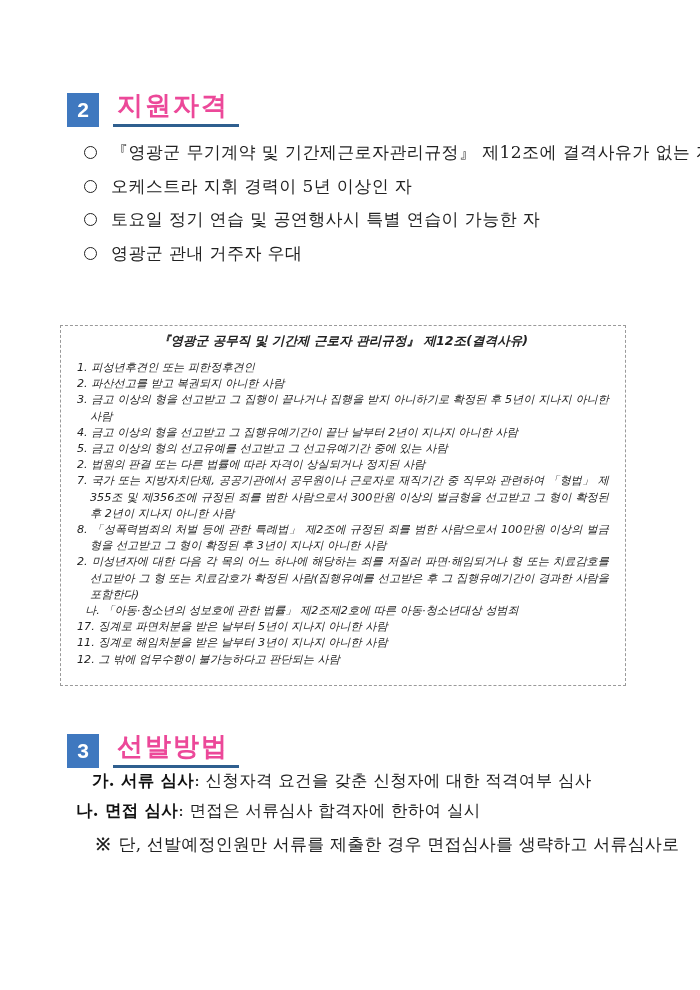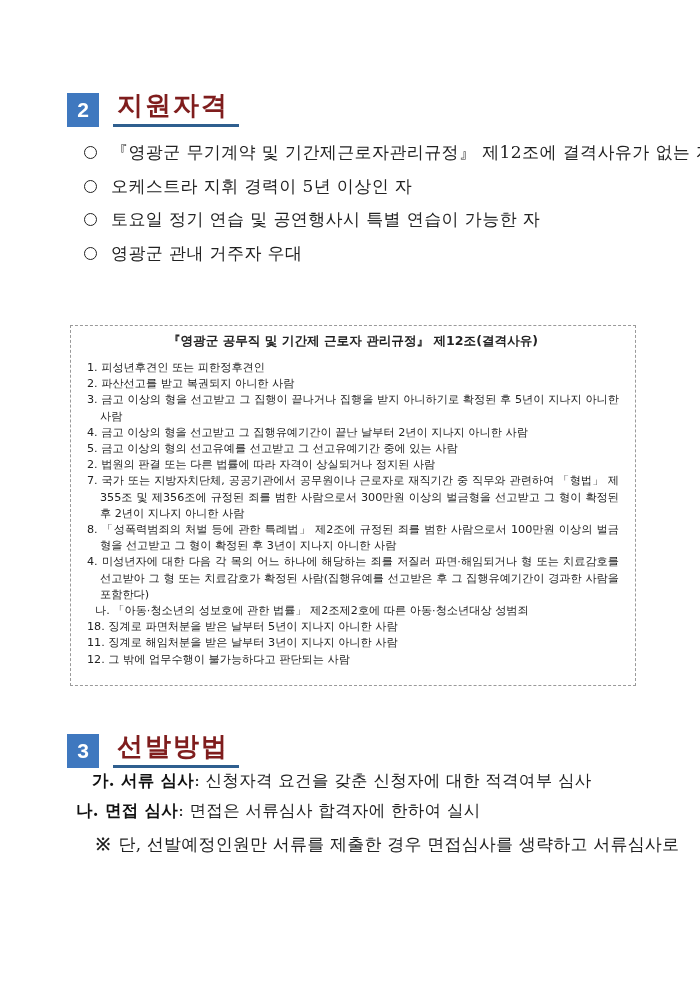--- a/index.html
+++ b/index.html
@@ -35,21 +35,21 @@
     }
     .section-title {
       margin-left: 14px;
       padding: 0 10px 2px 4px;
       font-family: "DejaVu Sans", "Liberation Sans", sans-serif;
       font-weight: bold;
       font-size: 26px;
       letter-spacing: 2px;
       line-height: 34px;
       border-bottom: 3px solid #2f5f8f;
-      color: #7f1d1d;
+      color: #ec4899;
     }
     .bullets {
       position: absolute;
       left: 76px;
       top: 128px;
       width: 580px;
       margin: 8px;
       padding: 0;
       list-style: none;
     }
@@ -66,30 +66,31 @@
       display: inline-block;
       width: 11px;
       height: 11px;
       border: 1.8px solid #222;
       border-radius: 50%;
       margin-right: 14px;
       flex: 0 0 auto;
     }
     .law-box {
       position: absolute;
-      left: 70px;
+      left: 60px;
       top: 325px;
       width: 566px;
       height: 361px;
       box-sizing: border-box;
       border: 1px dashed #9a9a9a;
       padding: 4px 8px 0 8px;
       font-family: "DejaVu Sans", "Liberation Sans", sans-serif;
       font-size: 11.2px;
       color: #222;
+      font-style: italic;
     }
     .law-title {
       text-align: center;
       font-weight: bold;
       font-size: 12.6px;
       line-height: 22px;
       margin-bottom: 4px;
     }
     .law-list {
       margin: 8px;
@@ -171,23 +172,23 @@
   <div class="law-title">『영광군 공무직 및 기간제 근로자 관리규정』 제12조(결격사유)</div>
   <ul class="law-list">
     <li class="law-item">1. 피성년후견인 또는 피한정후견인</li>
     <li class="law-item">2. 파산선고를 받고 복권되지 아니한 사람</li>
     <li class="law-item">3. 금고 이상의 형을 선고받고 그 집행이 끝나거나 집행을 받지 아니하기로 확정된 후 5년이 지나지 아니한 사람</li>
     <li class="law-item">4. 금고 이상의 형을 선고받고 그 집행유예기간이 끝난 날부터 2년이 지나지 아니한 사람</li>
     <li class="law-item">5. 금고 이상의 형의 선고유예를 선고받고 그 선고유예기간 중에 있는 사람</li>
     <li class="law-item">2. 법원의 판결 또는 다른 법률에 따라 자격이 상실되거나 정지된 사람</li>
     <li class="law-item">7. 국가 또는 지방자치단체, 공공기관에서 공무원이나 근로자로 재직기간 중 직무와 관련하여 「형법」 제355조 및 제356조에 규정된 죄를 범한 사람으로서 300만원 이상의 벌금형을 선고받고 그 형이 확정된 후 2년이 지나지 아니한 사람</li>
     <li class="law-item">8. 「성폭력범죄의 처벌 등에 관한 특례법」 제2조에 규정된 죄를 범한 사람으로서 100만원 이상의 벌금형을 선고받고 그 형이 확정된 후 3년이 지나지 아니한 사람</li>
-    <li class="law-item">4. 미성년자에 대한 다음 각 목의 어느 하나에 해당하는 죄를 저질러 파면·해임되거나 형 또는 치료감호를 선고받아 그 형 또는 치료감호가 확정된 사람(집행유예를 선고받은 후 그 집행유예기간이 경과한 사람을 포함한다)</li>
+    <li class="law-item">2. 미성년자에 대한 다음 각 목의 어느 하나에 해당하는 죄를 저질러 파면·해임되거나 형 또는 치료감호를 선고받아 그 형 또는 치료감호가 확정된 사람(집행유예를 선고받은 후 그 집행유예기간이 경과한 사람을 포함한다)</li>
     <li class="law-sub">나. 「아동·청소년의 성보호에 관한 법률」 제2조제2호에 따른 아동·청소년대상 성범죄</li>
-    <li class="law-item">18. 징계로 파면처분을 받은 날부터 5년이 지나지 아니한 사람</li>
+    <li class="law-item">17. 징계로 파면처분을 받은 날부터 5년이 지나지 아니한 사람</li>
     <li class="law-item">11. 징계로 해임처분을 받은 날부터 3년이 지나지 아니한 사람</li>
     <li class="law-item">12. 그 밖에 업무수행이 불가능하다고 판단되는 사람</li>
   </ul>
 </div>
 
 <div class="section-header" style="top:729px;">
   <div class="badge">3</div>
   <div class="section-title">선발방법</div>
 </div>
 

